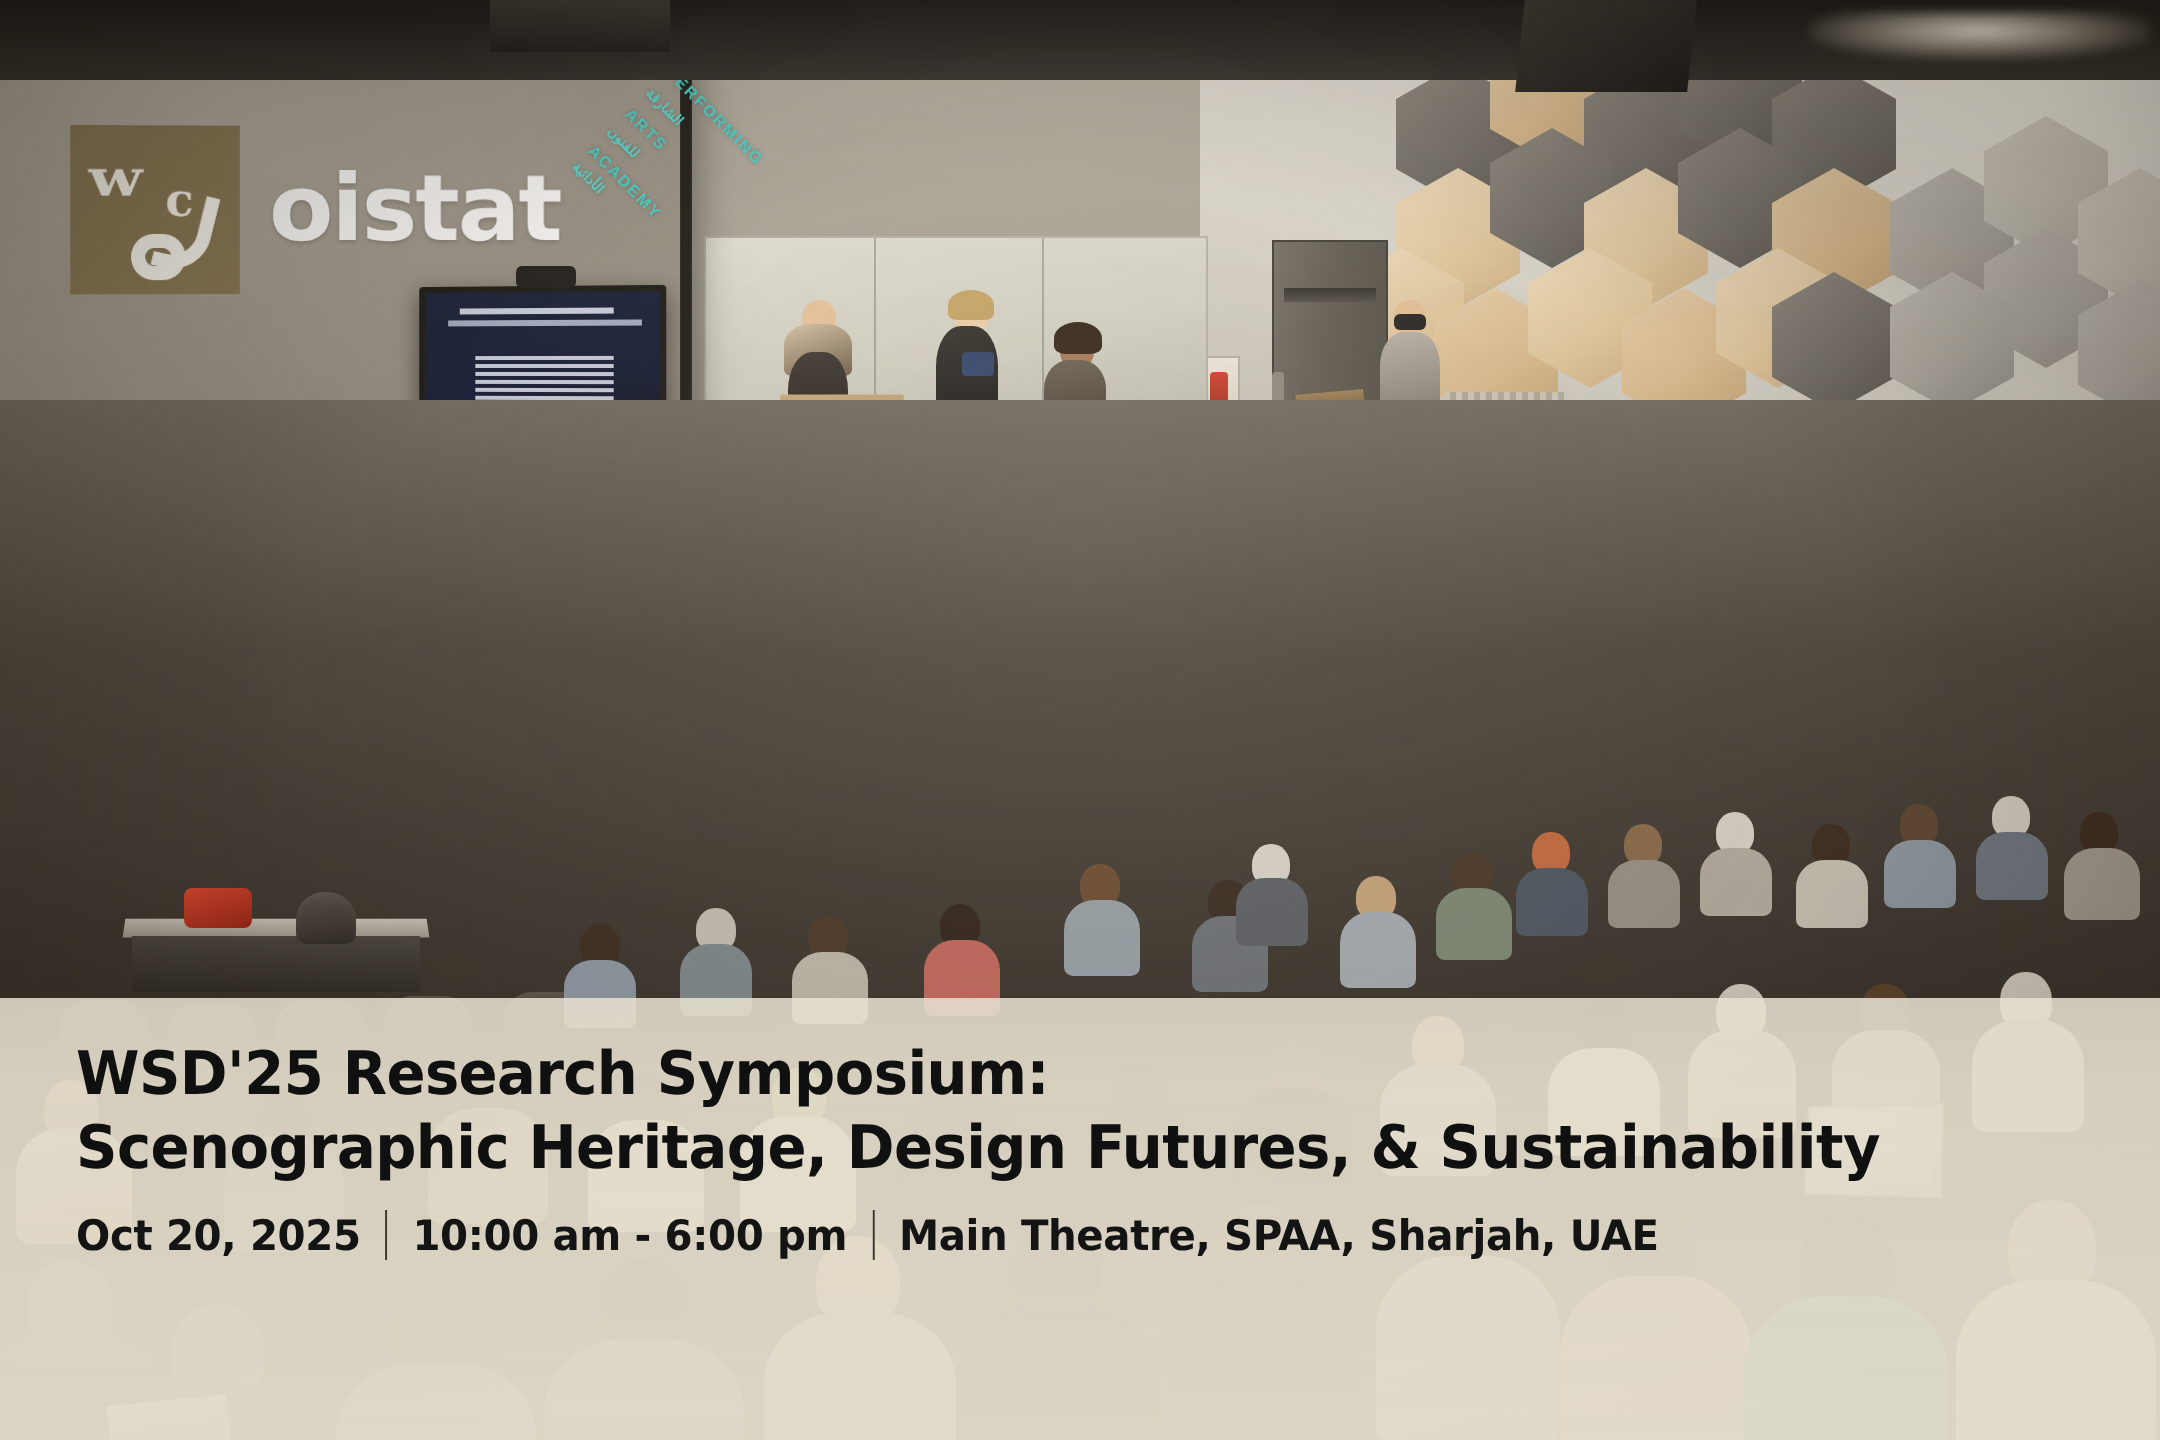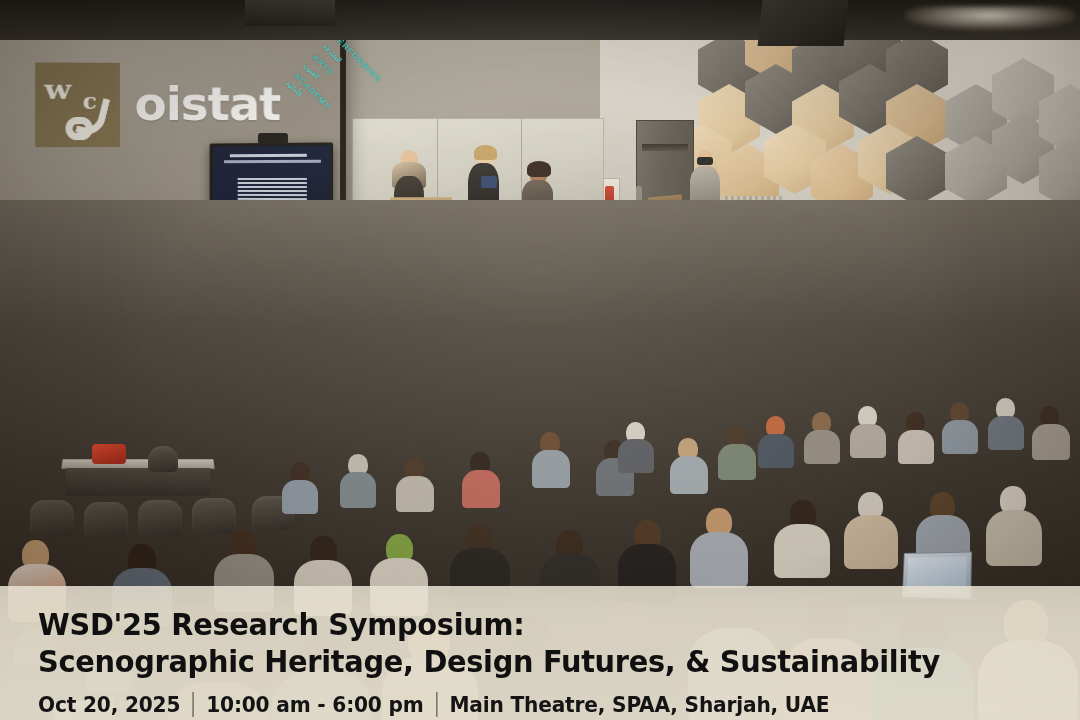--- a/index.html
+++ b/index.html
@@ -298,21 +298,21 @@
     pointer-events:none;
   }
   .warmcast {
     position:absolute; inset:0;
     background:linear-gradient(185deg, rgba(255,235,200,.06), rgba(40,28,16,.16));
     pointer-events:none;
   }
 
   
   .band {
-    position:absolute; left:0; bottom:0; width:1080px; height:134px;
+    position:absolute; left:0; bottom:0; width:1080px; height:221px;
     background:linear-gradient(180deg, rgba(232,226,210,.86) 0%, rgba(231,224,206,.90) 18%, rgba(233,226,209,.93) 100%);
     backdrop-filter:saturate(.7);
   }
   .band-text {
     position:absolute; left:38px; top:20px; right:24px;
   }
   .title-line {
     font-family:"DejaVu Sans", sans-serif;
     font-weight:700;
     font-size:30px;

